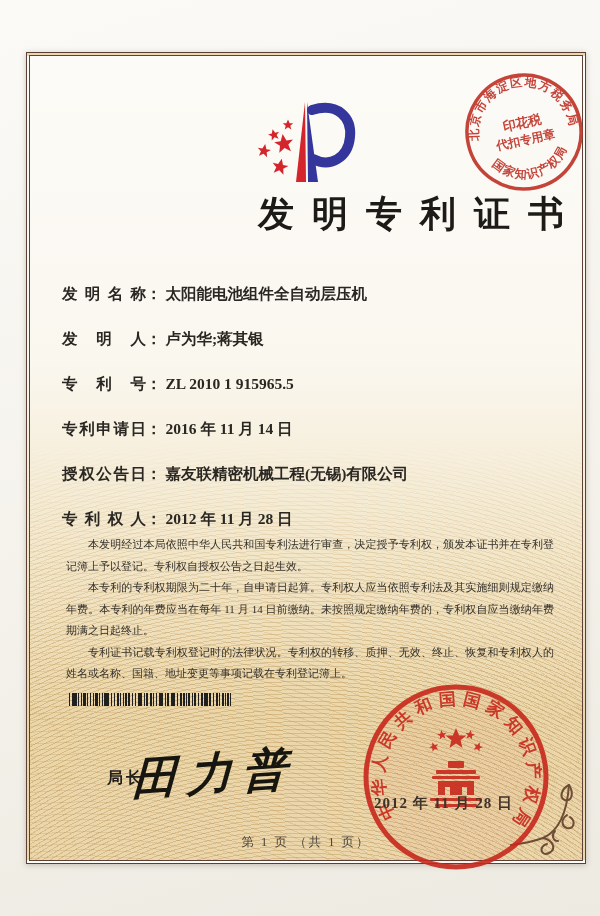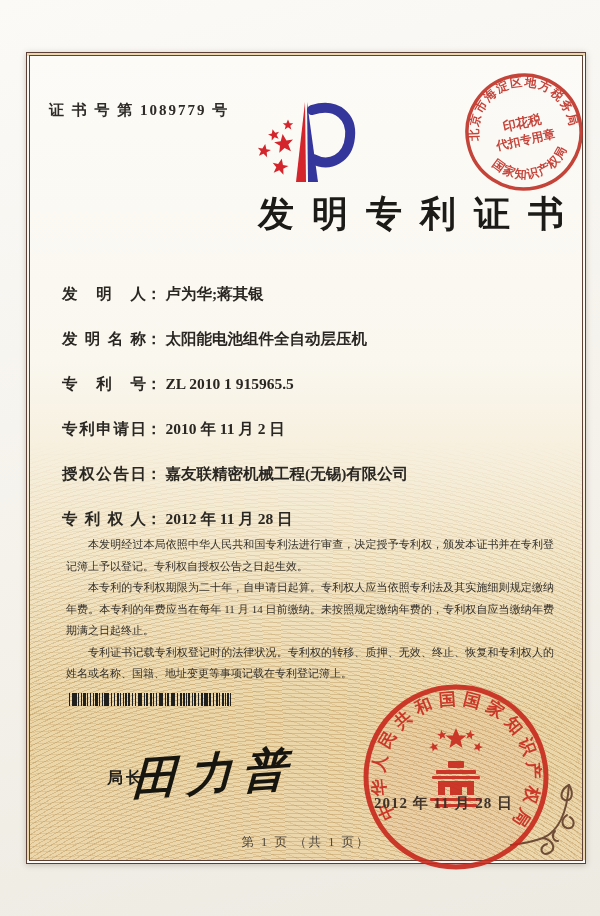--- a/index.html
+++ b/index.html
@@ -70,21 +70,20 @@
     font-size:12.5px;letter-spacing:2px;color:#4c443a;
   }
   .corner-flourish{position:absolute;right:1px;bottom:1px;width:72px;height:86px;z-index:3;}
 </style>
 </head>
 <body>
 
 <div class="cert">
   <div class="guilloche"></div>
 
-  <div class="cert-number">证 书 号 第 1089779 号</div>
 
   <svg class="logo" viewBox="0 0 136 98">
     <g fill="#d3252b">
       <path transform="translate(50,31) scale(0.55)" d="M0,-10 L2.9,-3.1 L9.5,-3.1 L4.2,1.2 L5.9,8.1 L0,4 L-5.9,8.1 L-4.2,1.2 L-9.5,-3.1 L-2.9,-3.1 Z"></path>
       <path transform="translate(36,41) scale(0.6) rotate(-14)" d="M0,-10 L2.9,-3.1 L9.5,-3.1 L4.2,1.2 L5.9,8.1 L0,4 L-5.9,8.1 L-4.2,1.2 L-9.5,-3.1 L-2.9,-3.1 Z"></path>
       <path transform="translate(26,57) scale(0.7) rotate(10)" d="M0,-10 L2.9,-3.1 L9.5,-3.1 L4.2,1.2 L5.9,8.1 L0,4 L-5.9,8.1 L-4.2,1.2 L-9.5,-3.1 L-2.9,-3.1 Z"></path>
       <path transform="translate(46,50) scale(1.0) rotate(-8)" d="M0,-10 L2.9,-3.1 L9.5,-3.1 L4.2,1.2 L5.9,8.1 L0,4 L-5.9,8.1 L-4.2,1.2 L-9.5,-3.1 L-2.9,-3.1 Z"></path>
       <path transform="translate(42,73) scale(0.85) rotate(12)" d="M0,-10 L2.9,-3.1 L9.5,-3.1 L4.2,1.2 L5.9,8.1 L0,4 L-5.9,8.1 L-4.2,1.2 L-9.5,-3.1 L-2.9,-3.1 Z"></path>
       <polygon points="67,8 58,88 68,88"></polygon>
     </g>
@@ -107,30 +106,30 @@
       <textPath href="#arcBottom" startOffset="27">国家知识产权局</textPath>
     </text>
     <text x="65" y="60" text-anchor="middle" font-size="13" font-weight="bold" fill="#c0352b">印花税</text>
     <text x="65" y="77" text-anchor="middle" font-size="12" font-weight="bold" fill="#c0352b">代扣专用章</text>
   </svg>
 
   <div class="title">发明专利证书</div>
 
   <div class="fields">
     <div class="field-row">
-      <span class="flabel">发明人</span><span class="fcolon">：</span><span>卢为华;蒋其银</span>
+      <span class="flabel">发明名称</span><span class="fcolon">：</span><span>太阳能电池组件全自动层压机</span>
     </div>
     <div class="field-row">
-      <span class="flabel">发明名称</span><span class="fcolon">：</span><span>太阳能电池组件全自动层压机</span>
+      <span class="flabel">发明人</span><span class="fcolon">：</span><span>卢为华;蒋其银</span>
     </div>
     <div class="field-row">
       <span class="flabel">专利号</span><span class="fcolon">：</span><span>ZL 2010 1 915965.5</span>
     </div>
     <div class="field-row">
-      <span class="flabel">专利申请日</span><span class="fcolon">：</span><span>2010 年 11 月 2 日</span>
+      <span class="flabel">专利申请日</span><span class="fcolon">：</span><span>2016 年 11 月 14 日</span>
     </div>
     <div class="field-row">
       <span class="flabel">授权公告日</span><span class="fcolon">：</span><span>嘉友联精密机械工程(无锡)有限公司</span>
     </div>
     <div class="field-row">
       <span class="flabel">专利权人</span><span class="fcolon">：</span><span>2012 年 11 月 28 日</span>
     </div>
   </div>
 
   <div class="body-text">

